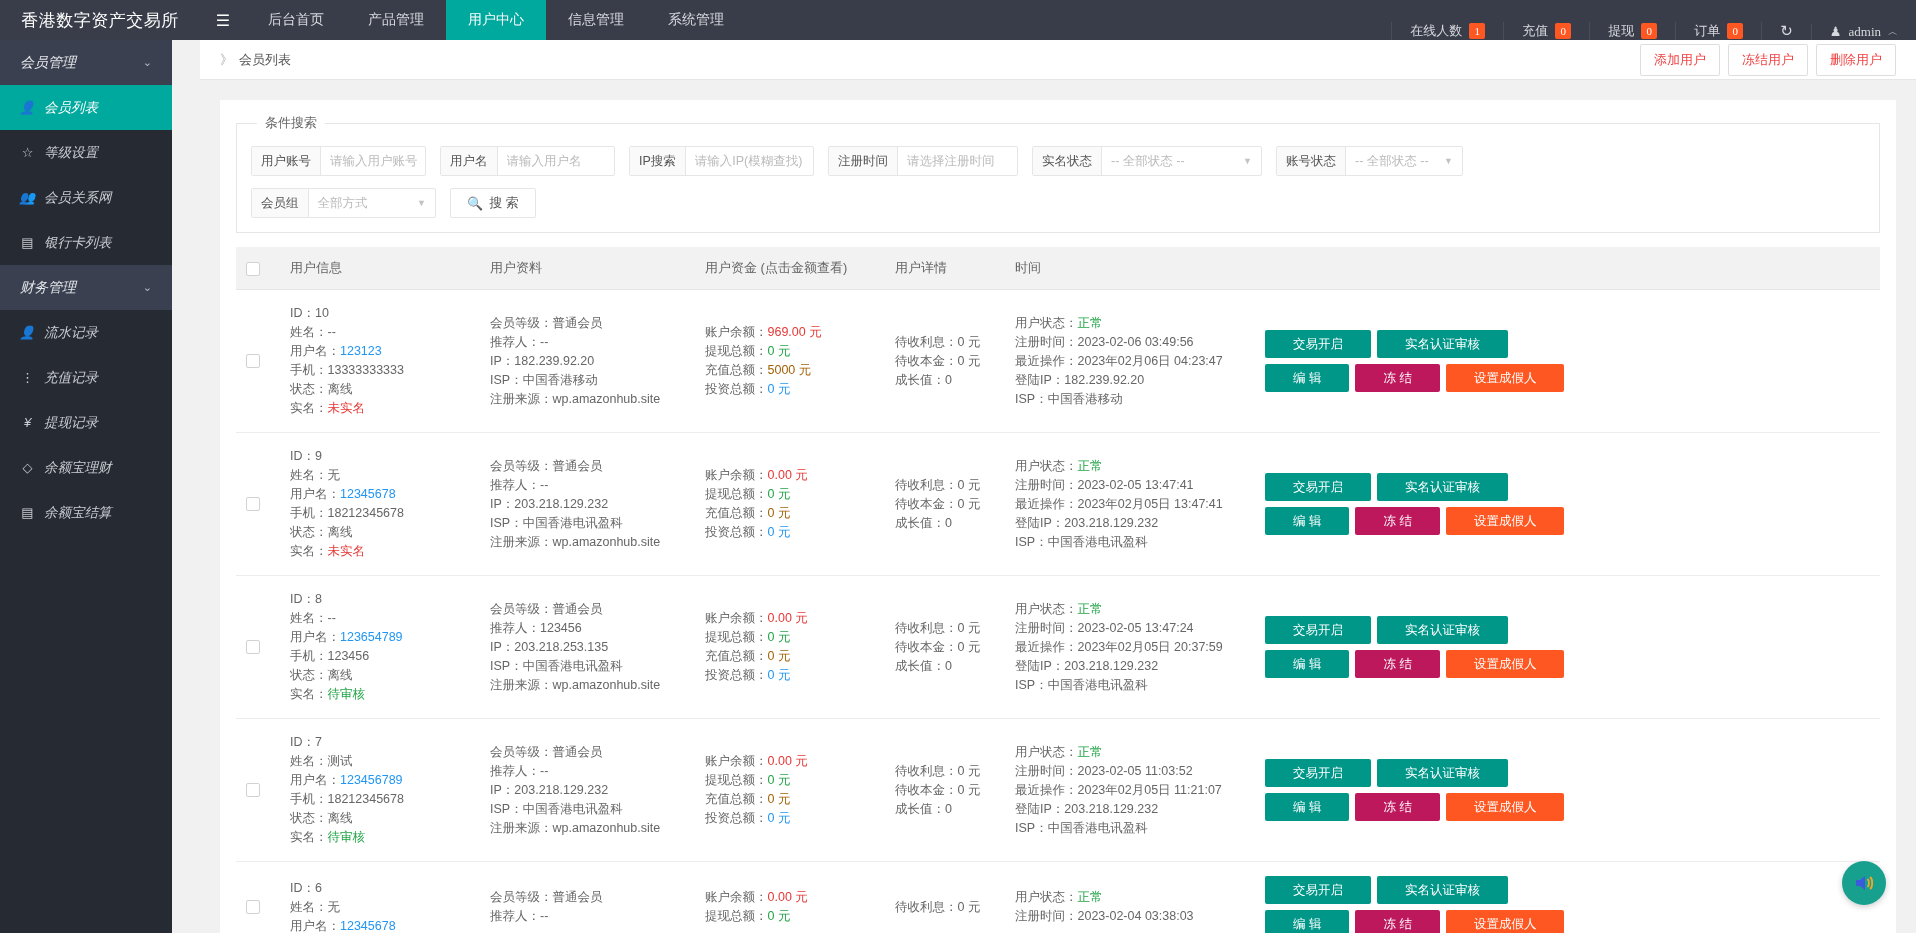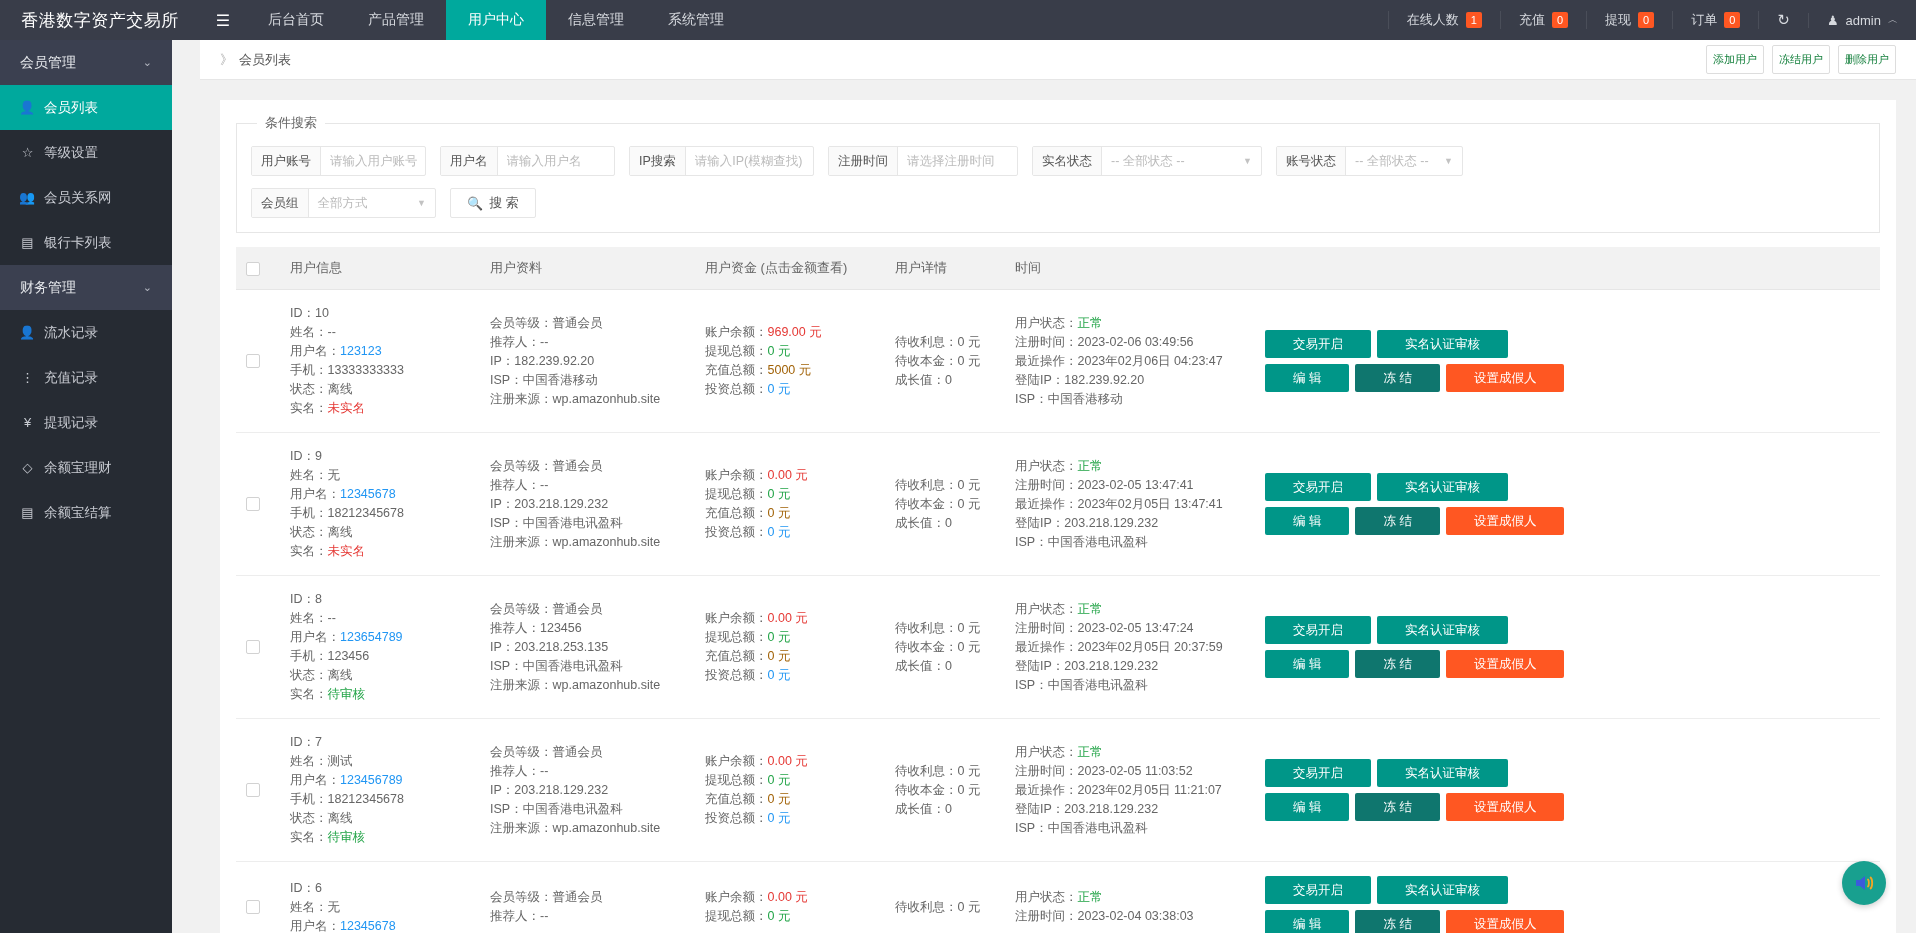--- a/index.html
+++ b/index.html
@@ -22,37 +22,37 @@
   }
   .tb-icon-btn {
     width:46px; display:flex; align-items:center; justify-content:center;
     color:#fff; font-size:16px; cursor:pointer;
   }
   .nav-item {
     padding:0 22px; display:flex; align-items:center; color:#d6d9de;
     font-size:14px; cursor:pointer; white-space:nowrap;
   }
   .nav-item.active { background:#00A99D; color:#fff; }
-  #topbar-right { margin-left:auto; display:flex; align-items:center; }
+  #topbar-right { margin-left:auto; display:flex; align-items:flex-end;font-family:Liberation Serif, serif; }
   .tr-item {
     padding:0 18px; display:flex; align-items:center; gap:7px;
     color:#d6d9de; font-size:13px; border-left:1px solid #4a4e59; cursor:pointer;
     white-space:nowrap;
   }
   .badge {
     background:#FF5722; color:#fff; border-radius:2px; font-size:11px;
     padding:1px 5px; line-height:14px; min-width:16px; text-align:center;
   }
   .refresh-ico { font-size:15px; color:#d6d9de; }
   .caret-up { font-size:10px; }
 
   
   #sidebar {
     position:absolute; top:40px; left:0; width:172px; bottom:0;
-    background:#262b33; overflow:hidden;
+    background:#262b33; overflow:hidden;font-style:italic;
   }
   .side-group {
     height:45px; background:#3b4050; color:#e6e8ec; display:flex;
     align-items:center; padding:0 20px; font-size:14px; cursor:pointer;
   }
   .side-group .chev { margin-left:auto; font-size:11px; color:#b5b9c2; }
   .side-item {
     height:45px; display:flex; align-items:center; padding:0 20px;
     color:#c9ccd3; font-size:13.5px; cursor:pointer; gap:9px;
   }
@@ -63,22 +63,22 @@
   #main { position:absolute; top:40px; left:200px; right:0; bottom:0; background:#f1f1f1; overflow:hidden; }
   #crumbbar {
     height:40px; background:#fff; display:flex; align-items:center;
     padding:0 20px; border-bottom:1px solid #e6e6e6;
   }
   #crumb { color:#999; font-size:13px; display:flex; align-items:center; gap:6px;}
   #crumb .arrow { color:#aaa; }
   #crumb .cur { color:#555; }
   #crumb-actions { margin-left:auto; display:flex; gap:8px; }
   .top-btn {
-    border:1px solid #ddd; background:#fff; color:#15803d; font-size:11px;
-    border-radius:2px; padding:6px 6px; cursor:pointer;
+    border:1px solid #ddd; background:#fff; color:#ef4444; font-size:13px;
+    border-radius:2px; padding:6px 13px; cursor:pointer;
     font-family:inherit;
   }
 
   #content { padding:20px; height:calc(100% - 40px); overflow:hidden; }
   #card { background:#fff; min-height:100%; padding:14px 16px; }
 
   
   fieldset.search {
     border:1px solid #e6e6e6; padding:14px 14px 14px 14px; margin-bottom:14px;
   }
@@ -137,21 +137,21 @@
   .red { color:#e53935; }
   .green { color:#22a447; }
   .orange { color:#a16207; }
   .blue { color:#2196F3; }
   .ops { display:flex; flex-wrap:wrap; gap:6px; max-width:300px; }
   .btn {
     font-size:12.5px; color:#fff; border:none; border-radius:2px; padding:7px 28px;
     cursor:pointer; font-family:inherit; white-space:nowrap; line-height:14px;
   }
   .btn.teal { background:#009688; }
-  .btn.yellow { background:#0f766e; }
+  .btn.yellow { background:#be185d; }
   .btn.orange { background:#FF5722; }
 
   
   #sound-fab {
     position:fixed; right:30px; bottom:28px; width:44px; height:44px;
     border-radius:50%; background:#18a08f; display:flex; align-items:center;
     justify-content:center; cursor:pointer; box-shadow:0 2px 6px rgba(0,0,0,.2);
   }
 </style>
 </head>

